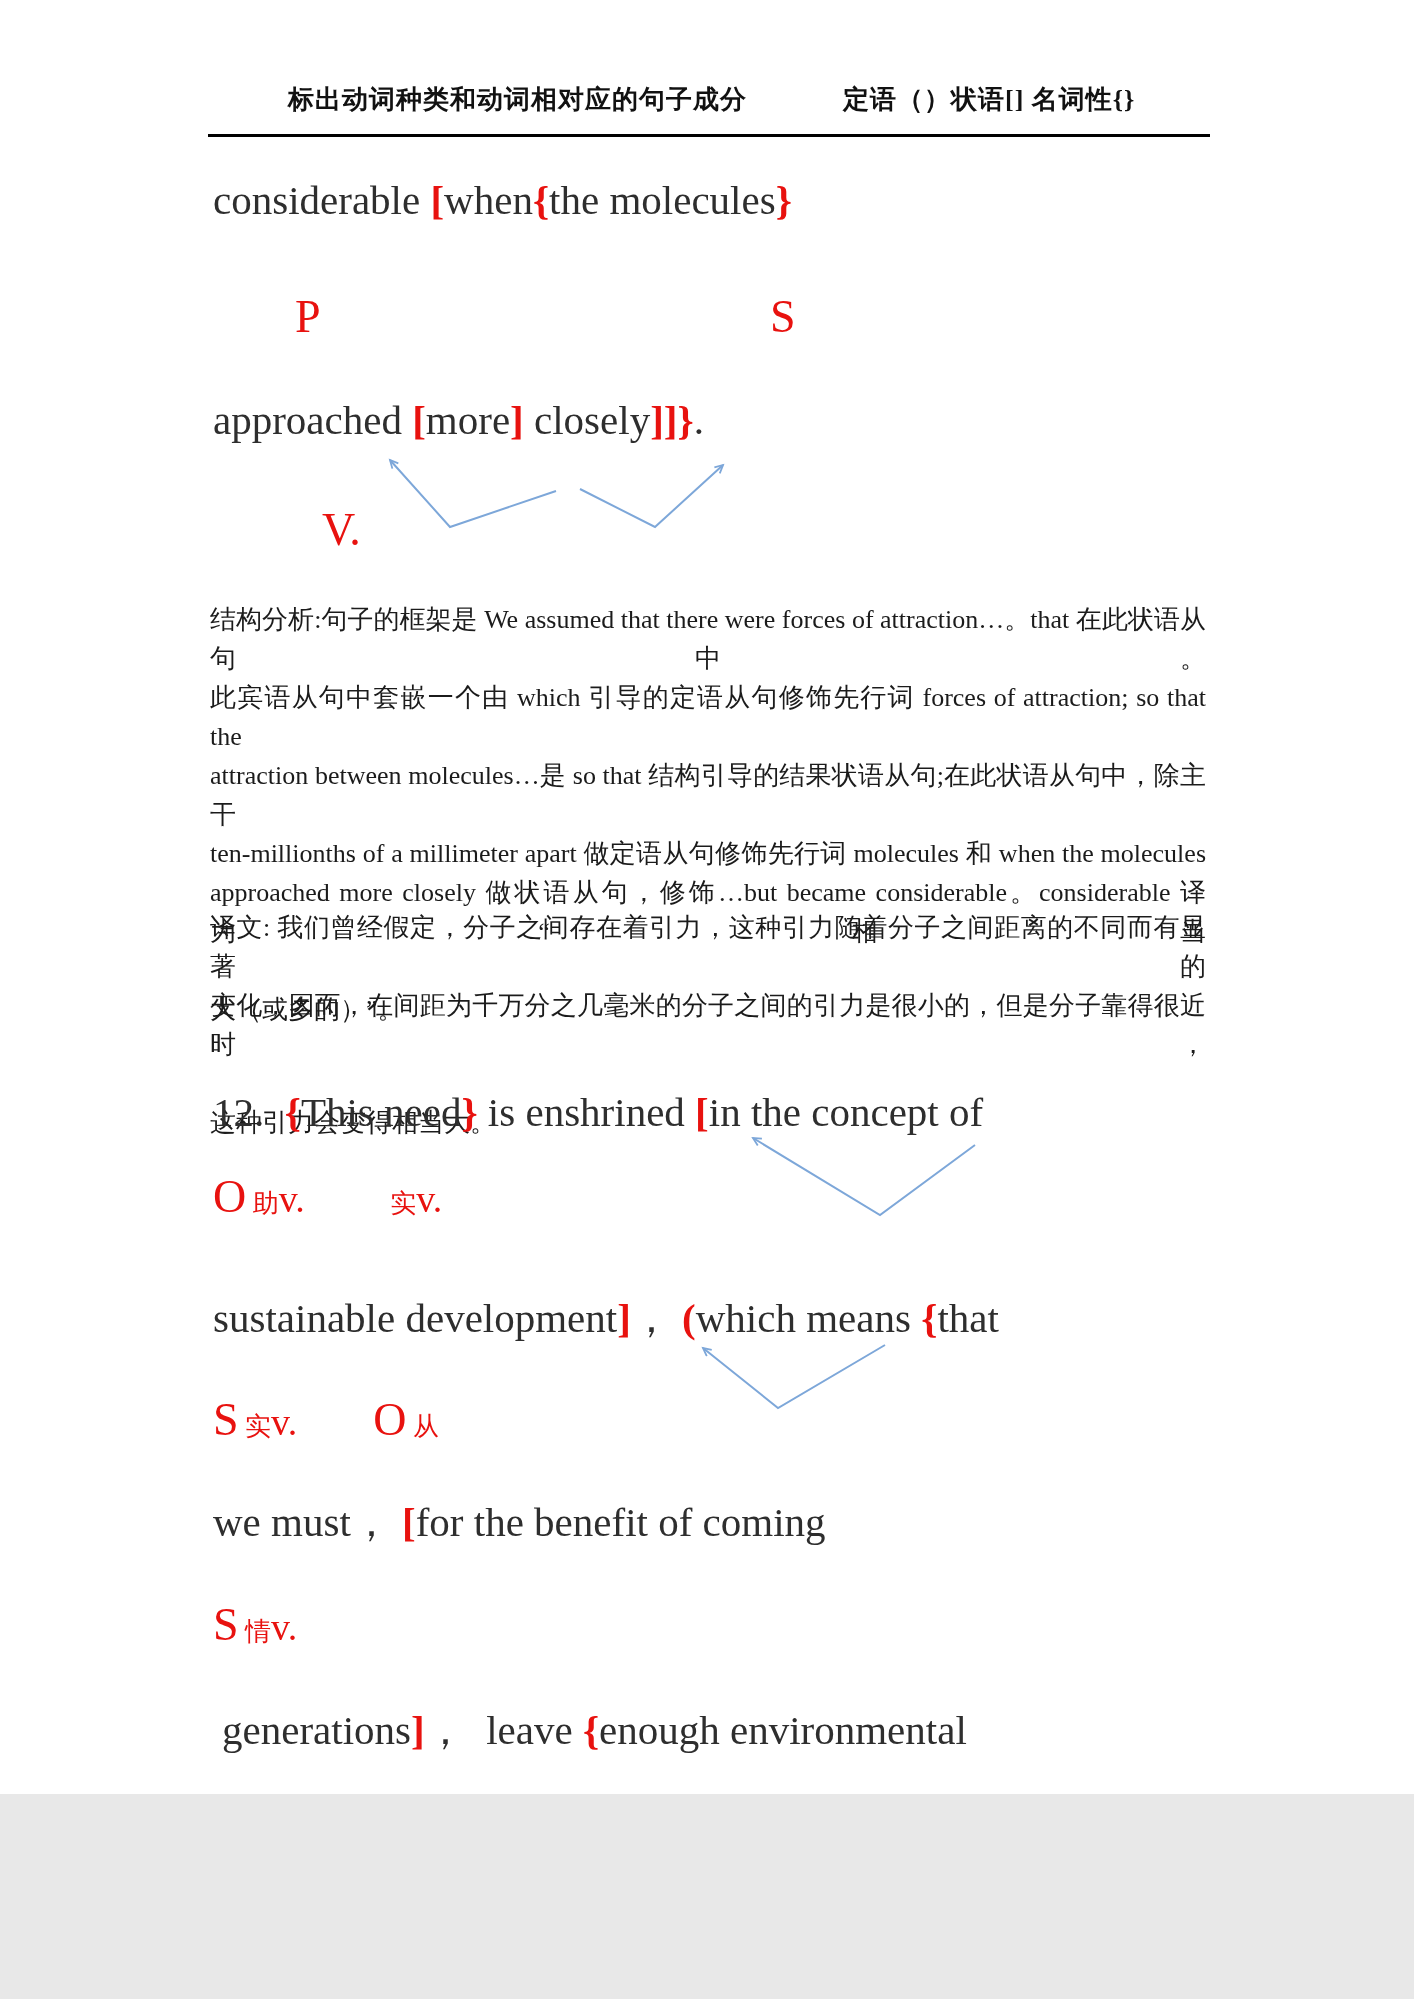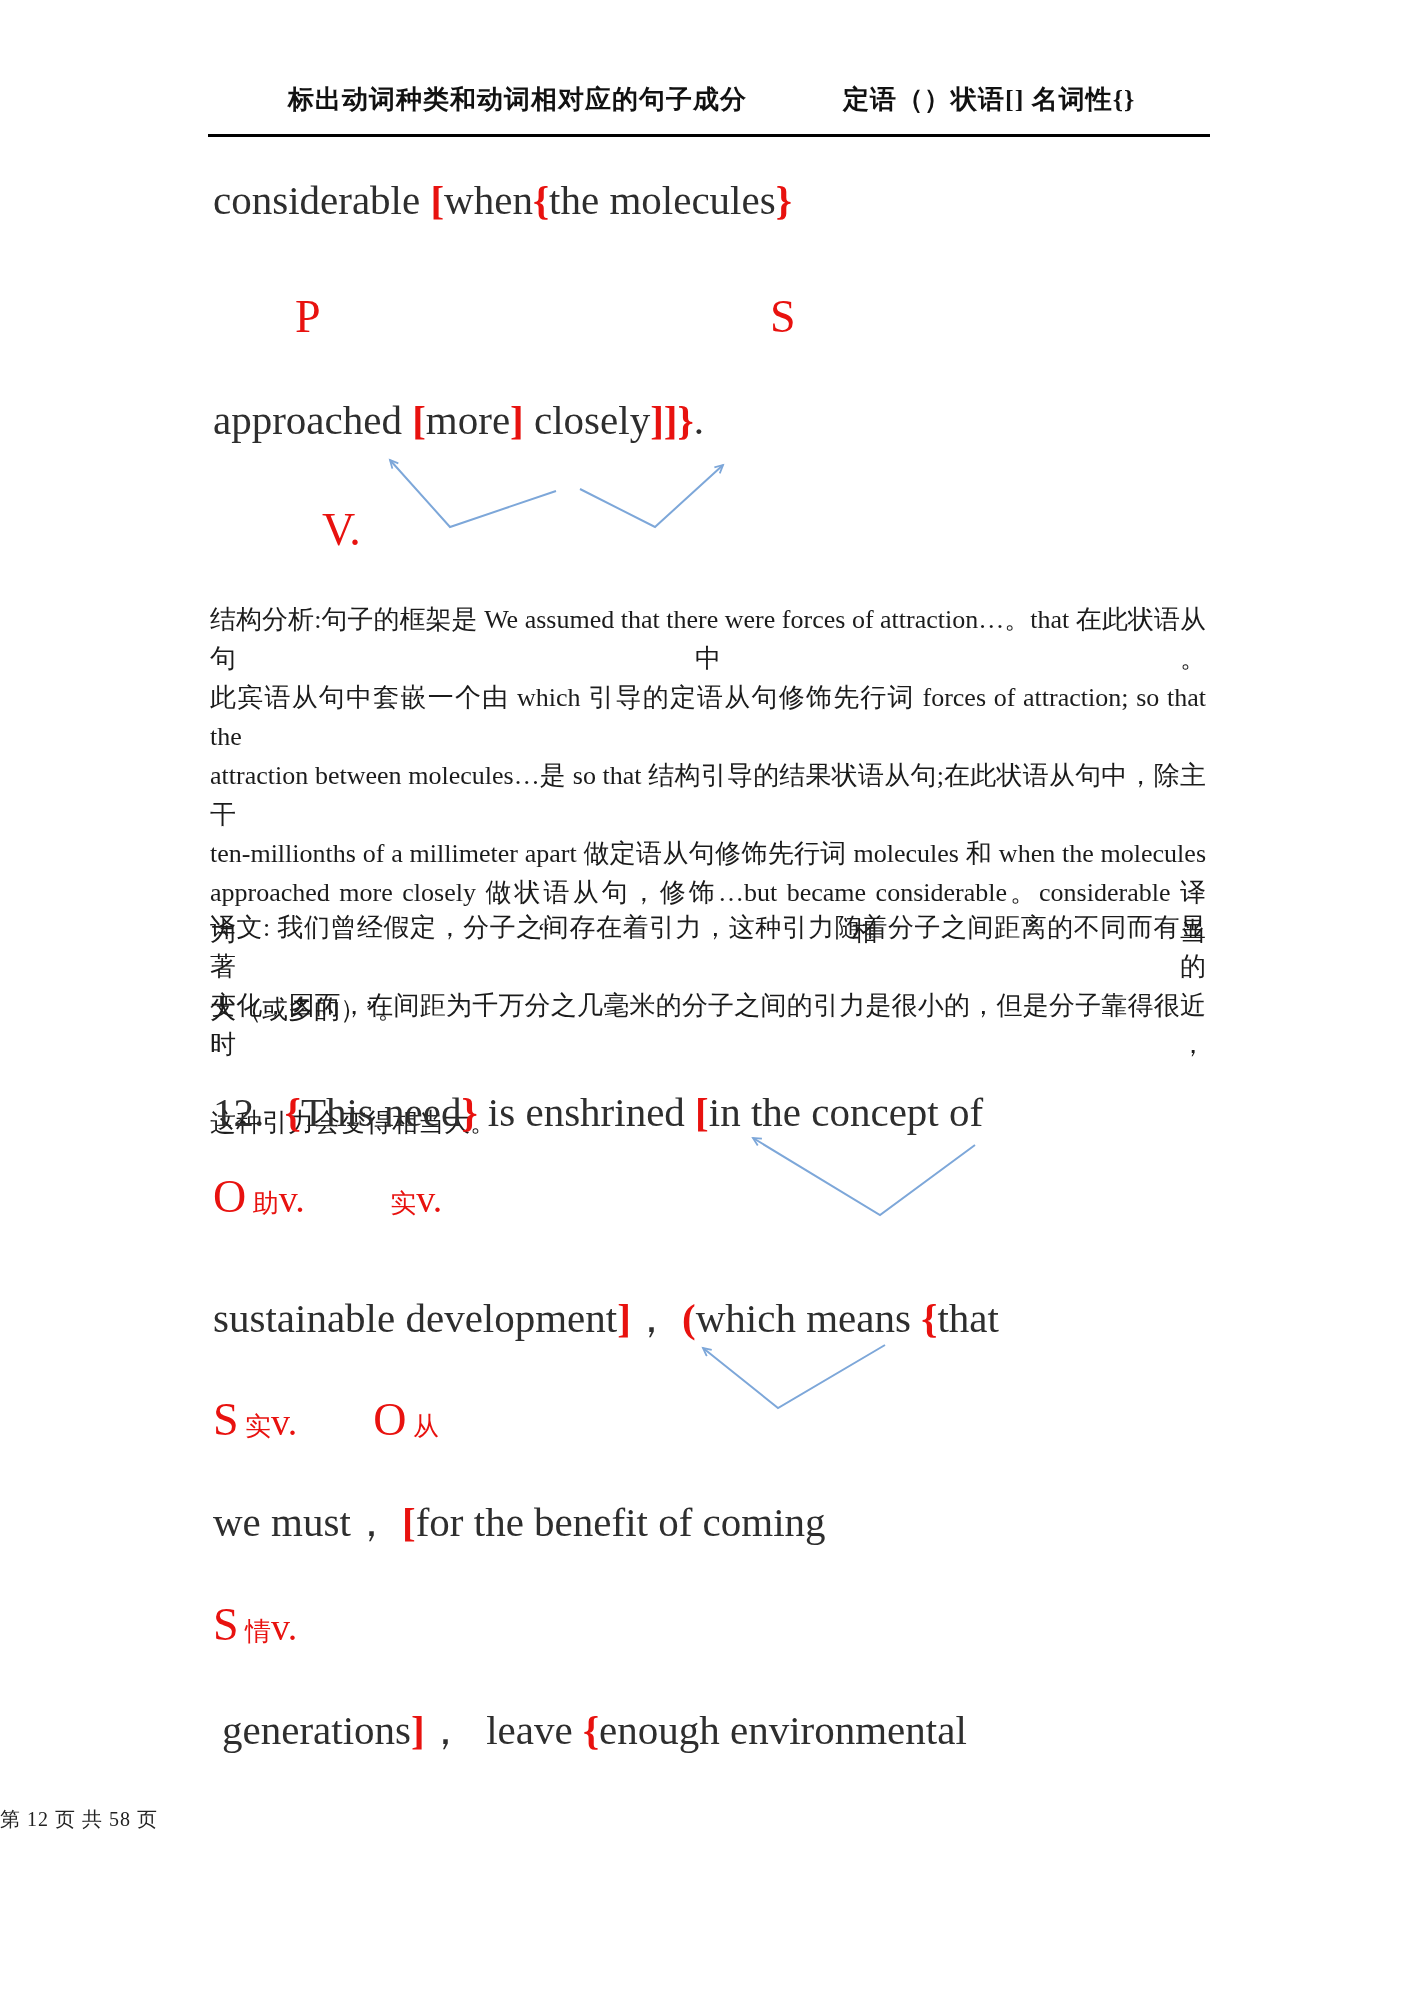--- a/index.html
+++ b/index.html
@@ -1,17 +1,17 @@
 <!DOCTYPE html>
 <html style="--red: #e8120f; --blue: #7da7d9;"><head>
 <meta charset="utf-8">
 <style>
   html,body{margin:0;padding:0;background:#e8e8e8;}
   .page{
-    position:relative;width:1414px;height:1999px;background:#ffffff;
+    position:relative;width:1414px;height:1794px;background:#ffffff;
     font-family:"Liberation Serif","DejaVu Serif",serif;
     overflow:hidden;margin:0 auto;
   }
   .abs{position:absolute;}
   .hdr{font-weight:bold;font-size:26px;color:#111;white-space:pre;letter-spacing:1px;}
   .rule{background:#000;height:3px;}
   .big{font-size:41px;line-height:60px;white-space:pre;color:#2e2e2e;}
   .rt-k{color:#2e2e2e;}
   .rt-r{color:var(--red);font-weight:bold;}
   .lbl{white-space:pre;color:var(--red);line-height:1.1;}

